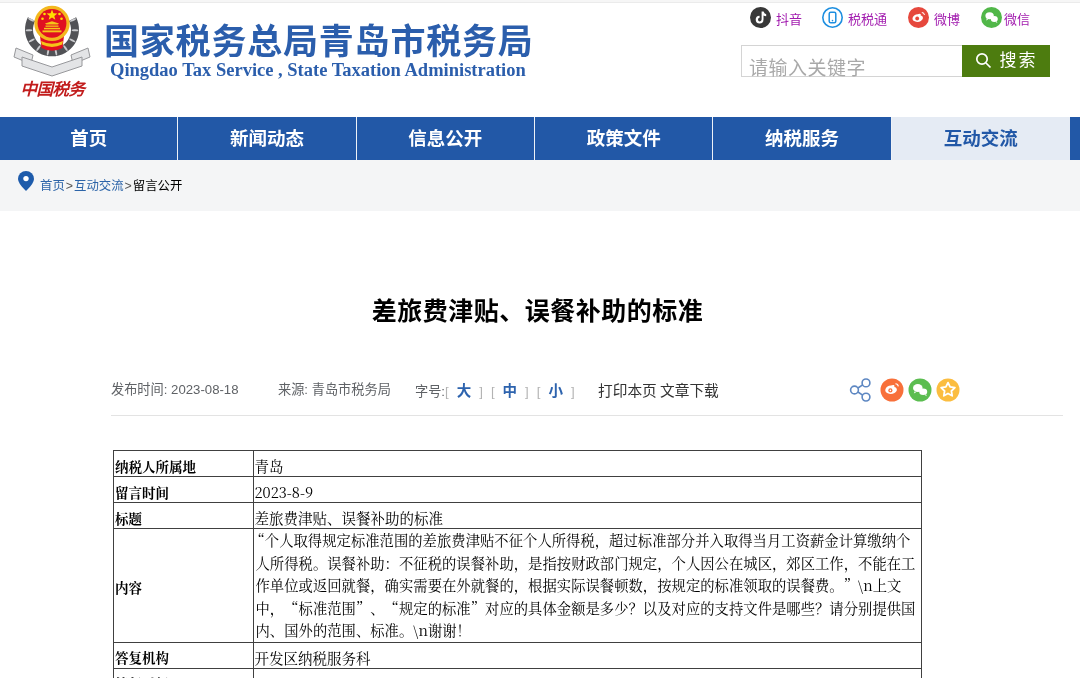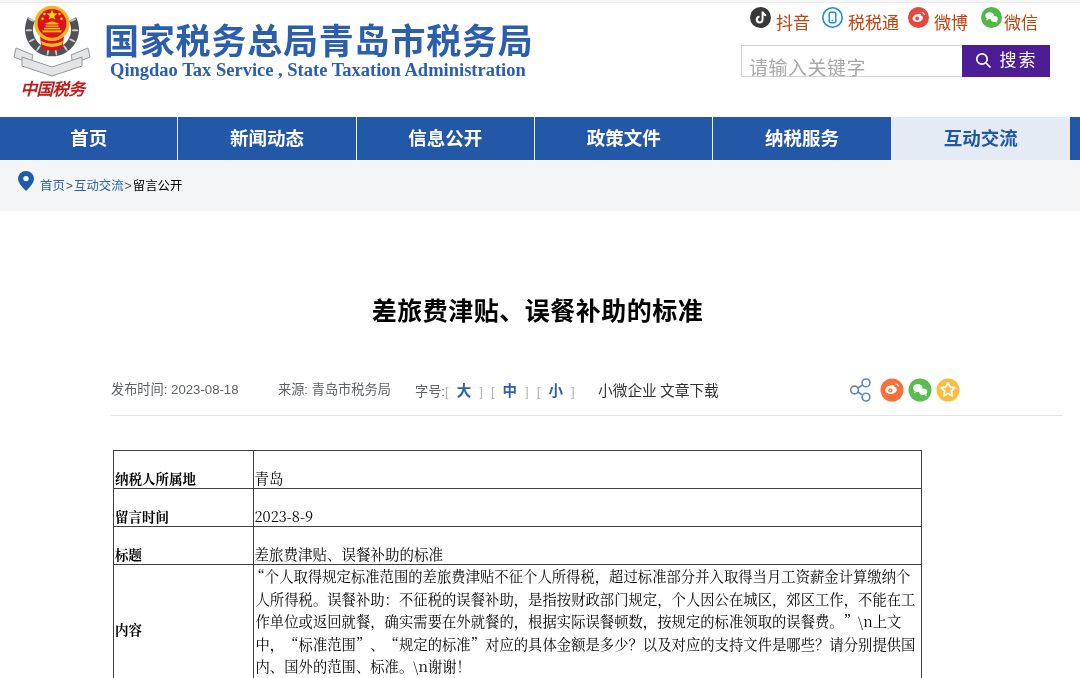--- a/index.html
+++ b/index.html
@@ -12,26 +12,26 @@
 
 #topstrip { left:0; top:0; width:1080px; height:3px; background:#f6f6f6; border-bottom:1px solid #ebebeb; }
 
 
 #hlogo { left:0; top:0; width:100px; height:105px; }
 #htitle { left:104px; top:24px; font-size:35px; font-weight:bold; color:#2b5eac; letter-spacing:0.8px; line-height:1; }
 #hsub { left:110px; top:60px; font-family:"Liberation Serif", serif; font-weight:bold; font-size:18.5px; color:#2b5eac; }
 
 
 .soc { top:7px; height:21px; }
-.soclabel { top:9px; font-size:17px; color:#c2410c; }
+.soclabel { top:9px; font-size:13px; color:#a21caf; }
 
 
 #searchbox { left:741px; top:45px; width:221px; height:32px; border:1px solid #d4d4d4; border-right:none; background:#fff; }
 #searchph { left:749px; top:53px; font-size:19px; color:#a9a9a9; letter-spacing:0.5px; }
-#searchbtn { left:962px; top:45px; width:88px; height:32px; background:#4c1d95; color:#fff; font-size:17px; text-align:center; line-height:32px; letter-spacing:2px; }
+#searchbtn { left:962px; top:45px; width:88px; height:32px; background:#4d7c0f; color:#fff; font-size:17px; text-align:center; line-height:32px; letter-spacing:2px; }
 #hotwords { left:741px; top:82px; font-size:13px; color:#333; }
 #hotwords b { font-weight:normal; margin-right:10px; }
 
 
 #nav { left:0; top:117px; width:1080px; height:43px; background:#2258a7; display:flex; }
 #nav .it { width:178.33px; height:43px; line-height:43px; text-align:center; color:#fff;
   font-size:18.5px; font-weight:bold; border-right:1px solid #eef2f8; }
 #nav .it.active { background:#e5ebf4; color:#2258a7; border-right:none; }
 #nav .fill { flex:1; background:#2258a7; }
 
@@ -48,21 +48,21 @@
 .brk { color:#b3b3b3; }
 .fs { color:#2d63ae; font-weight:bold; font-size:14.5px; margin:0 8px; }
 .g2 { display:inline-block; width:8px; }
 .dark { color:#333; font-size:14.7px; }
 #shareicons { left:849px; top:378px; }
 #metaline { left:111px; top:415px; width:952px; height:1px; background:#e3e3e3; }
 
 
 #tbl { position:absolute; left:113px; top:450px; border-collapse:collapse;
   font-family:"Noto Serif CJK SC","Liberation Serif", serif; }
-#tbl td { border:1.4px solid #404040; padding:16px 2px 0 1px; font-size:14.5px; color:#000; vertical-align:middle; }
+#tbl td { border:1.4px solid #404040; padding:4px 2px 0 1px; font-size:14.5px; color:#000; vertical-align:middle; }
 #tbl td.lab { width:139.5px; font-weight:bold; font-size:13.5px; }
 #tbl td.val { width:668px;margin-left:8px; }
 #tbl tr.s td { height:25.75px; }
 #tbl td.content { padding:0 2px 0 2px; }
 #tbl td.content .ln { white-space:nowrap; font-size:14.3px; letter-spacing:0.05px; line-height:22.5px; text-spacing-trim:space-all; }
 </style>
 </head>
 <body>
 <div id="page">
   <div class="abs" id="topstrip"></div>
@@ -161,21 +161,21 @@
   <svg class="abs" id="pin" width="16" height="20" viewBox="0 0 16 20">
     <path d="M8 0 a8 8 0 0 1 8 8 q0 4.5 -8 12 q-8 -7.5 -8 -12 a8 8 0 0 1 8 -8 z" fill="#1d5bab"></path>
     <circle cx="8" cy="7.6" r="2.7" fill="#fff"></circle>
   </svg>
   <div class="abs" id="crumb">首页<span class="sep">&gt;</span>互动交流<span class="sep">&gt;</span><span class="cur">留言公开</span></div>
 
   <div class="abs" id="atitle">差旅费津贴、误餐补助的标准</div>
   <div class="abs meta" style="left:111px">发布时间: 2023-08-18</div>
   <div class="abs meta" style="left:278px">来源: 青岛市税务局</div>
   <div class="abs meta" style="left:415px">字号:<span class="brk">[</span><span class="fs">大</span><span class="brk">]</span><span class="g2"></span><span class="brk">[</span><span class="fs">中</span><span class="brk">]</span><span class="g2"></span><span class="brk">[</span><span class="fs">小</span><span class="brk">]</span></div>
-  <div class="abs meta dark" style="left:598px">小微企业</div>
+  <div class="abs meta dark" style="left:598px">打印本页</div>
   <div class="abs meta dark" style="left:660px">文章下载</div>
 
   <svg class="abs" id="shareicons" width="112" height="24" viewBox="0 0 112 24">
     <g stroke="#5d87c2" stroke-width="1.6" fill="none">
       <circle cx="5.5" cy="12" r="3.9"></circle>
       <circle cx="17" cy="4.9" r="3.9"></circle>
       <circle cx="17" cy="19.1" r="3.9"></circle>
       <line x1="9" y1="10" x2="13.6" y2="6.9"></line>
       <line x1="9" y1="14" x2="13.6" y2="17.1"></line>
     </g>

